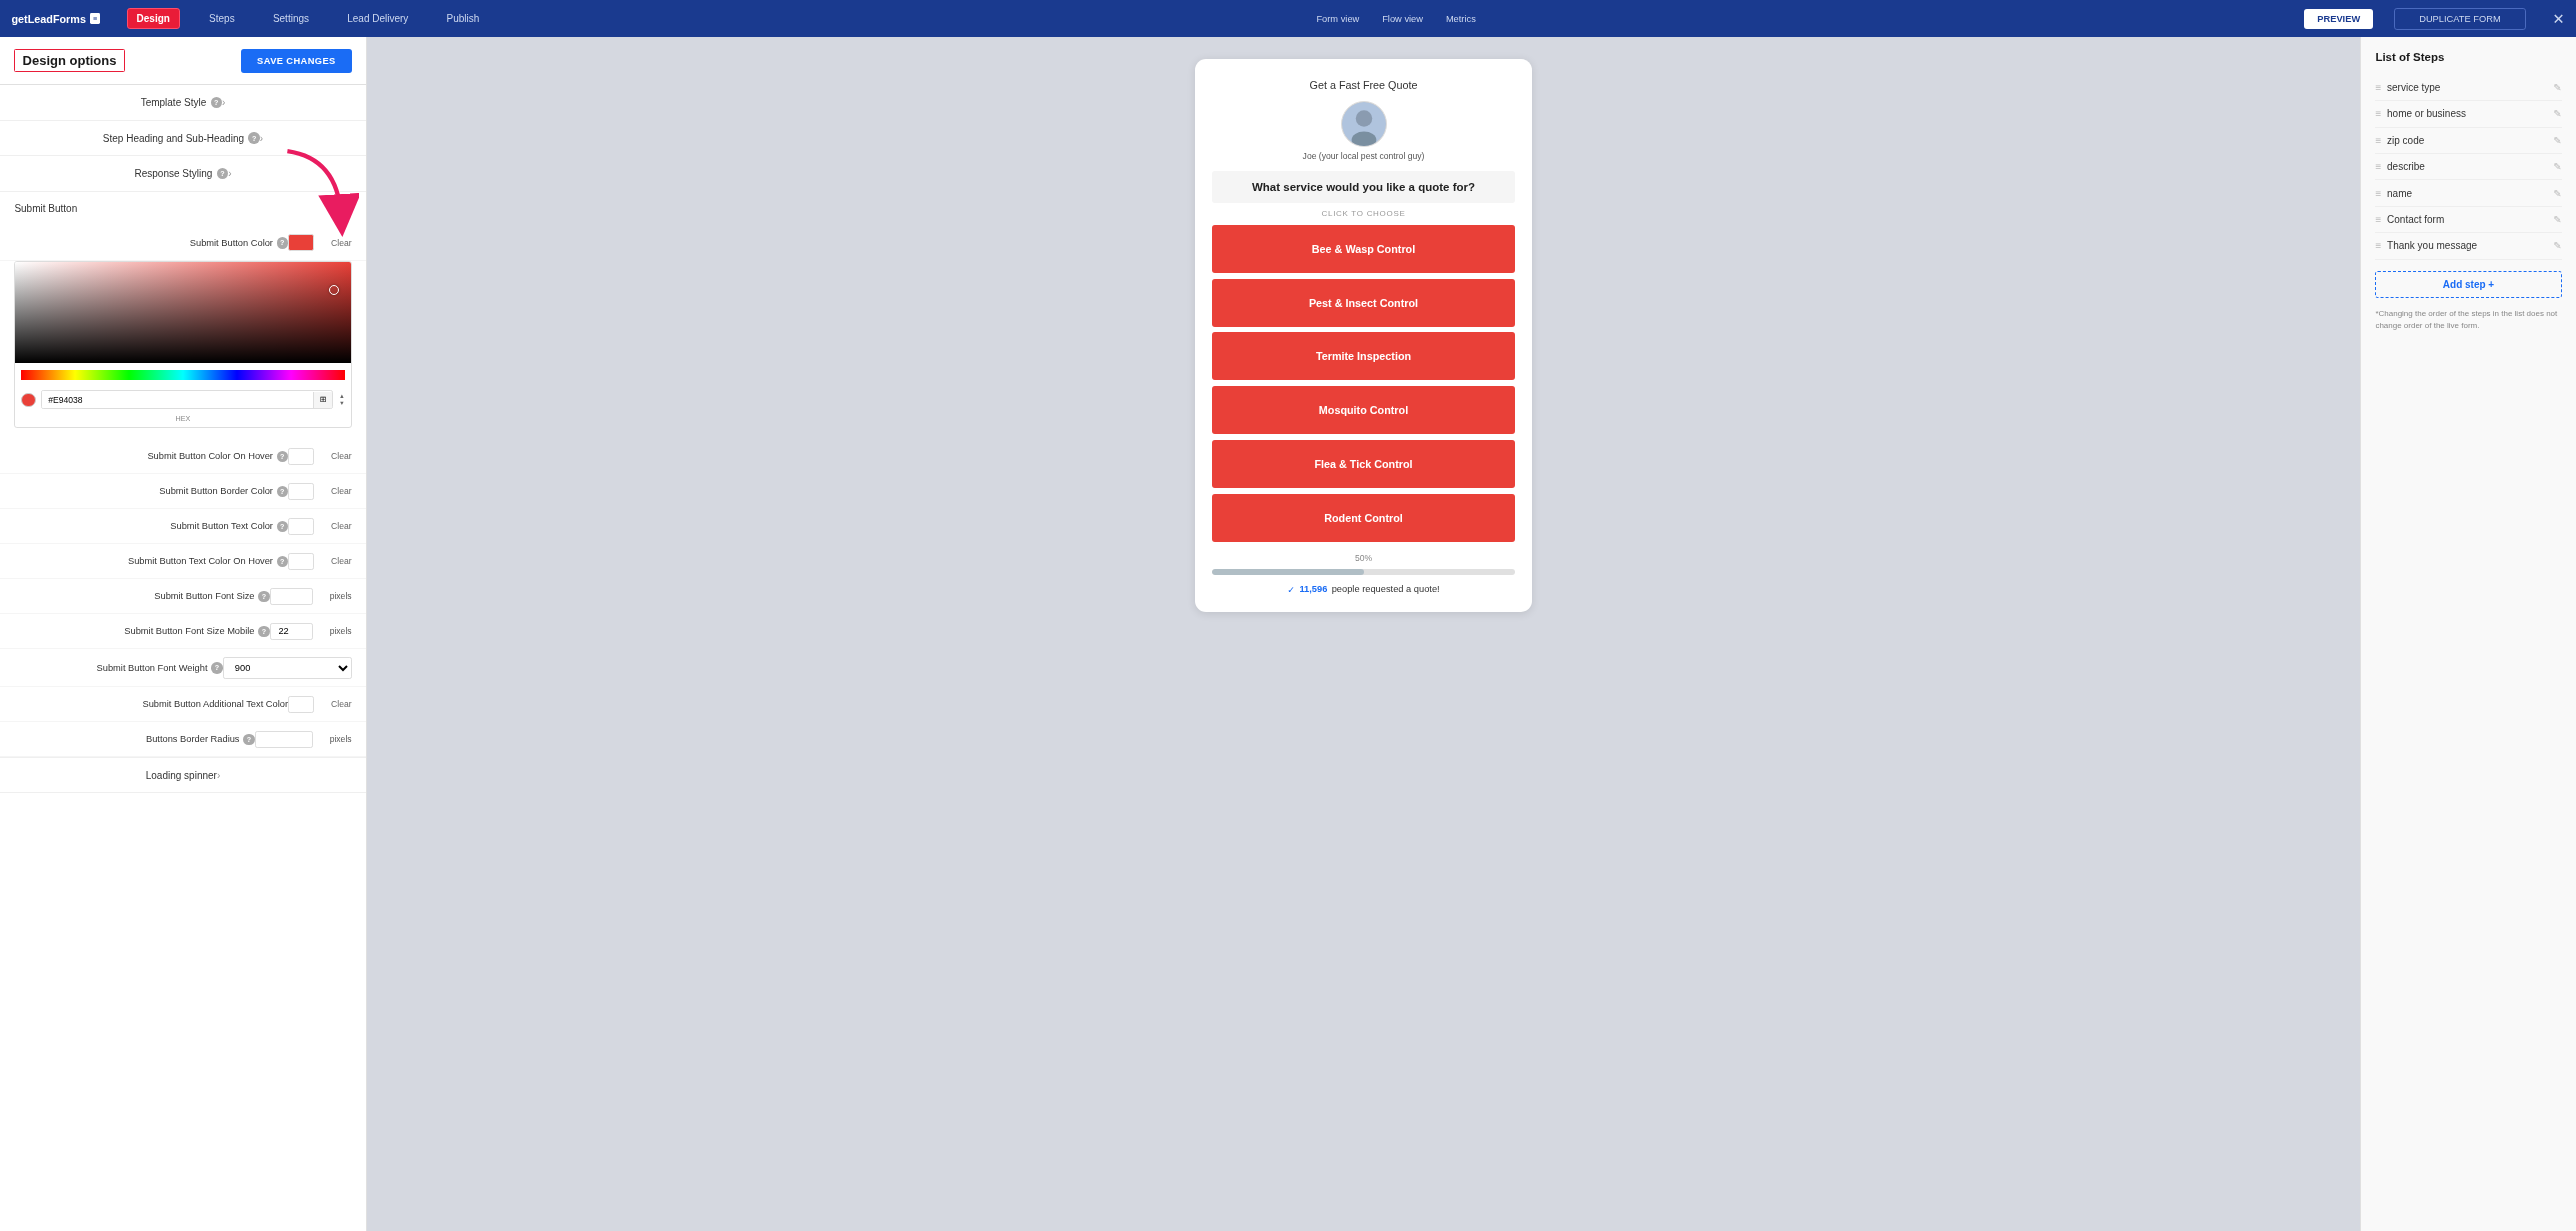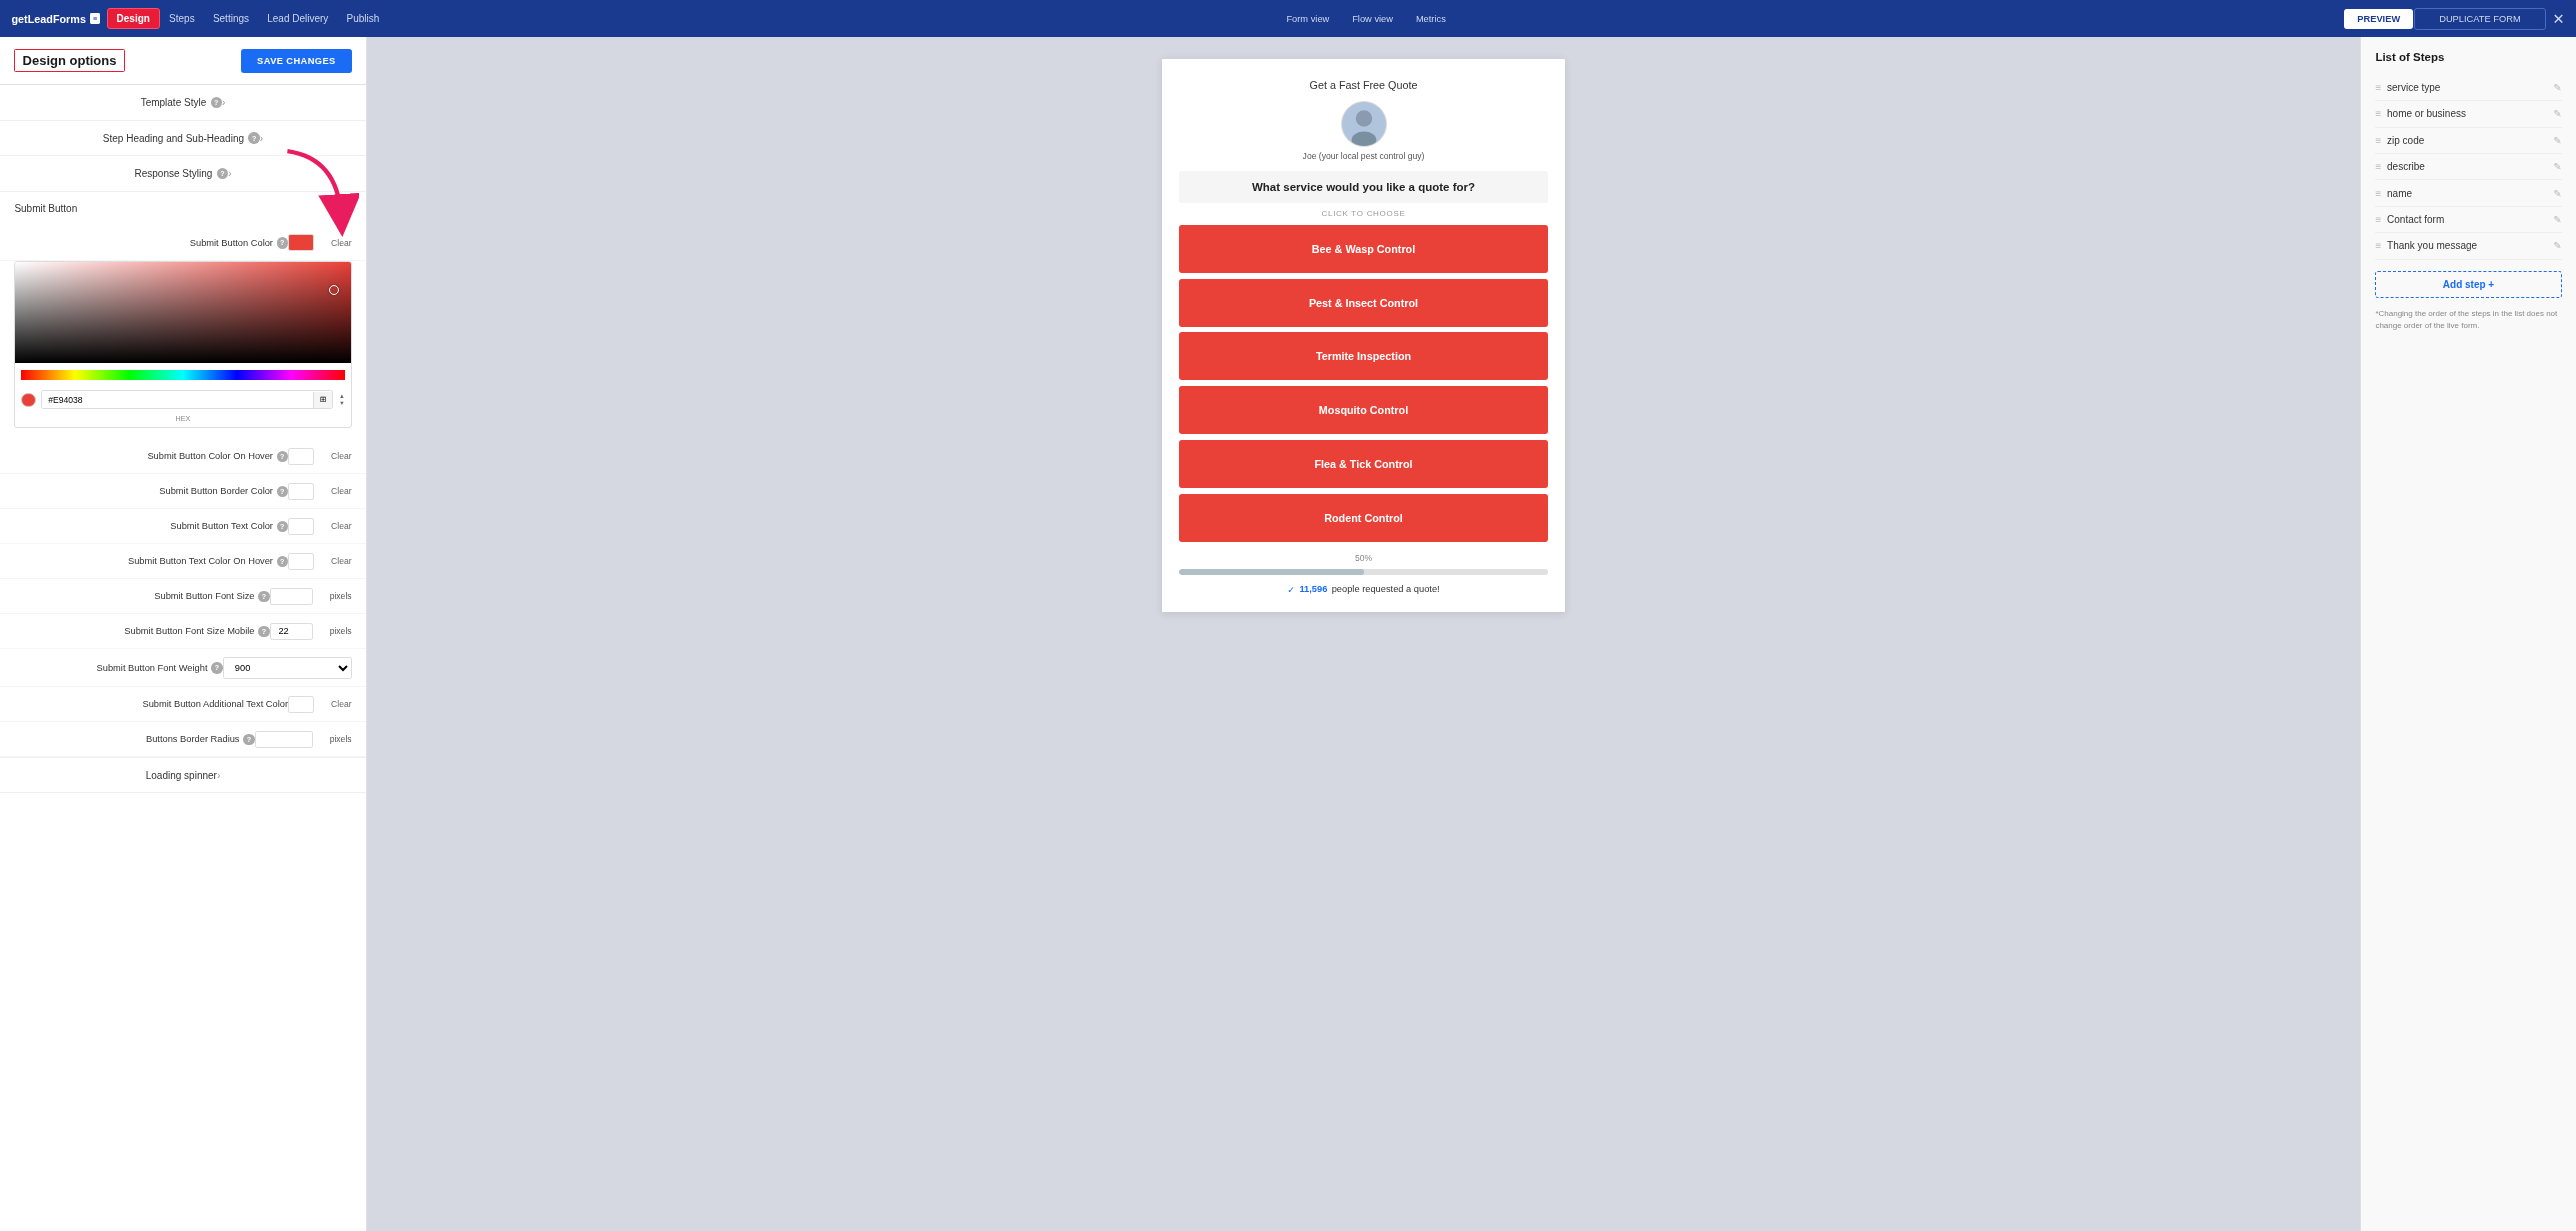--- a/index.html
+++ b/index.html
@@ -1,21 +1,21 @@
 <!DOCTYPE html>
 <html style="font-size:11.5px"><head>
   <meta charset="utf-8">
   <style>
     * { box-sizing: border-box; margin: 0; padding: 0; }
     body { font-family: -apple-system, BlinkMacSystemFont, 'Segoe UI', sans-serif; background: #e8eaf0; font-size: 10px; }
 
     
     .top-nav {
       display: flex; align-items: center; background: #1a3a8f; height: 37px;
-      padding: 0 11.5px; gap: 1px; position: relative; z-index: 10;
+      padding: 0 11.5px; gap: 21px; position: relative; z-index: 10;
     }
     .nav-logo { color: #fff; font-weight: 700; font-size: 10.8px; margin-right: 5.8px; display: flex; align-items: center; gap: 4.3px; }
     .nav-logo-icon { background: #fff; color: #1a3a8f; font-size: 7.2px; padding: 1.4px 2.9px; border-radius: 1.4px; }
     .nav-item {
       color: #cdd8f0; font-size: 10px; padding: 4.3px 8.6px; border-radius: 2.9px;
       cursor: pointer; text-decoration: none;
     }
     .nav-item.active { background: #e91c38; color: #fff; border: 1.4px solid #ff4d6b; font-weight: 600; }
     .nav-spacer { flex: 1; }
     .nav-center { display: flex; align-items: center; gap: 2.9px; }
@@ -115,21 +115,21 @@
     .hex-input { border: none; padding: 3.6px 5.8px; font-size: 8.6px; width: 100%; outline: none; }
     .hex-copy-btn { background: #f5f5f5; border: none; border-left: 0.7px solid #ddd; padding: 3.6px 5.8px; cursor: pointer; font-size: 8px; }
     .hex-label { font-size: 7.2px; color: #888; text-align: center; }
     .spinner-arrows { display: flex; flex-direction: column; }
     .spinner-arrows span { font-size: 5.8px; color: #666; cursor: pointer; line-height: 1.2; }
 
     
     .center-content { flex: 1; display: flex; align-items: flex-start; justify-content: center; padding: 21.6px 14.4px; overflow-y: auto; background: #d5d8e0; }
 
     
-    .form-card { background: #fff; border-radius: 1px; padding: 20px 17px 17px; width: 403px; box-shadow: 0 1.4px 8.6px rgba(0,0,0,0.1); }
+    .form-card { background: #fff; border-radius: 11px; padding: 20px 17px 17px; width: 337px; box-shadow: 0 1.4px 8.6px rgba(0,0,0,0.1); }
     .form-header-text { text-align: center; font-size: 10.8px; color: #333; margin-bottom: 10px; }
     .form-avatar { display: flex; flex-direction: column; align-items: center; margin-bottom: 5.8px; }
     .avatar-img {
       width: 46px; height: 46px; border-radius: 50%; background: #ccc;
       display: flex; align-items: center; justify-content: center;
       font-size: 17px; color: #666; border: 1.4px solid #ddd; overflow: hidden;
     }
     .avatar-label { font-size: 8.6px; color: #555; margin-top: 4.3px; }
     .form-question { background: #f5f5f5; border-radius: 2.9px; text-align: center; padding: 10px; font-weight: 700; font-size: 11.5px; color: #222; margin: 10px 0 5.8px; }
     .click-to-choose { text-align: center; font-size: 8px; color: #999; letter-spacing: 0.7px; text-transform: uppercase; margin-bottom: 7.2px; }

